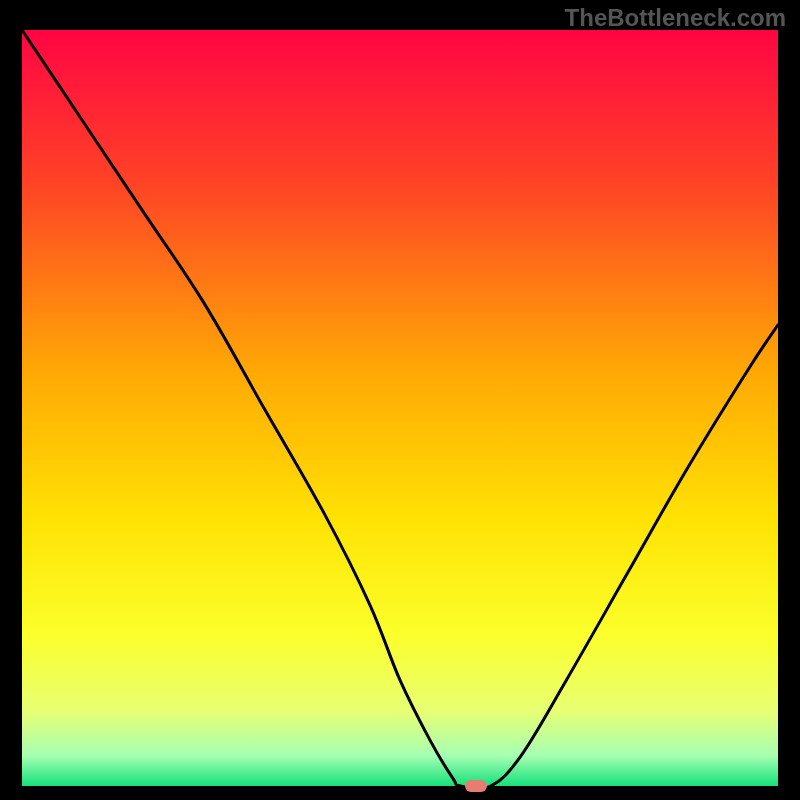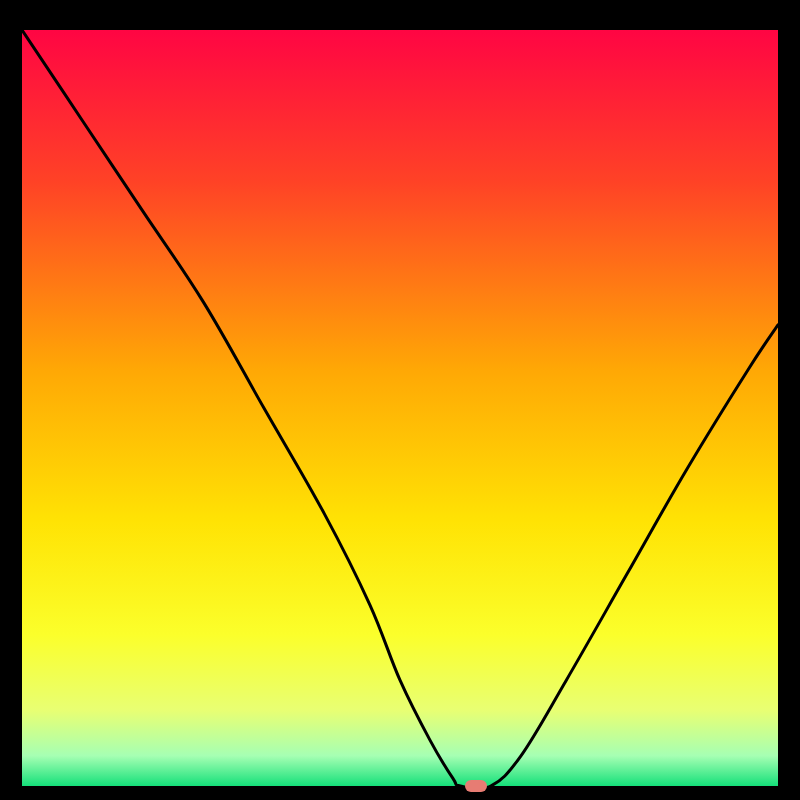--- a/index.html
+++ b/index.html
@@ -44,20 +44,21 @@
     background: #e77c73;
     border-radius: 6px;
     transform: translate(-50%, -50%);
     z-index: 3;
   }
 </style>
 </head>
 <body>
 
 <div class="frame">
+  <div class="watermark">TheBottleneck.com</div>
   <div class="plot">
     <svg id="chart-svg" width="756" height="756" viewBox="0 0 756 756" preserveAspectRatio="none">
       <defs>
         <linearGradient id="bg-grad" x1="0" y1="0" x2="0" y2="1">
             <stop offset="0%" stop-color="#ff0543"></stop>
             <stop offset="20%" stop-color="#ff4226"></stop>
             <stop offset="45%" stop-color="#ffa805"></stop>
             <stop offset="65%" stop-color="#ffe304"></stop>
             <stop offset="80%" stop-color="#fbff2b"></stop>
             <stop offset="90%" stop-color="#e8ff73"></stop>

